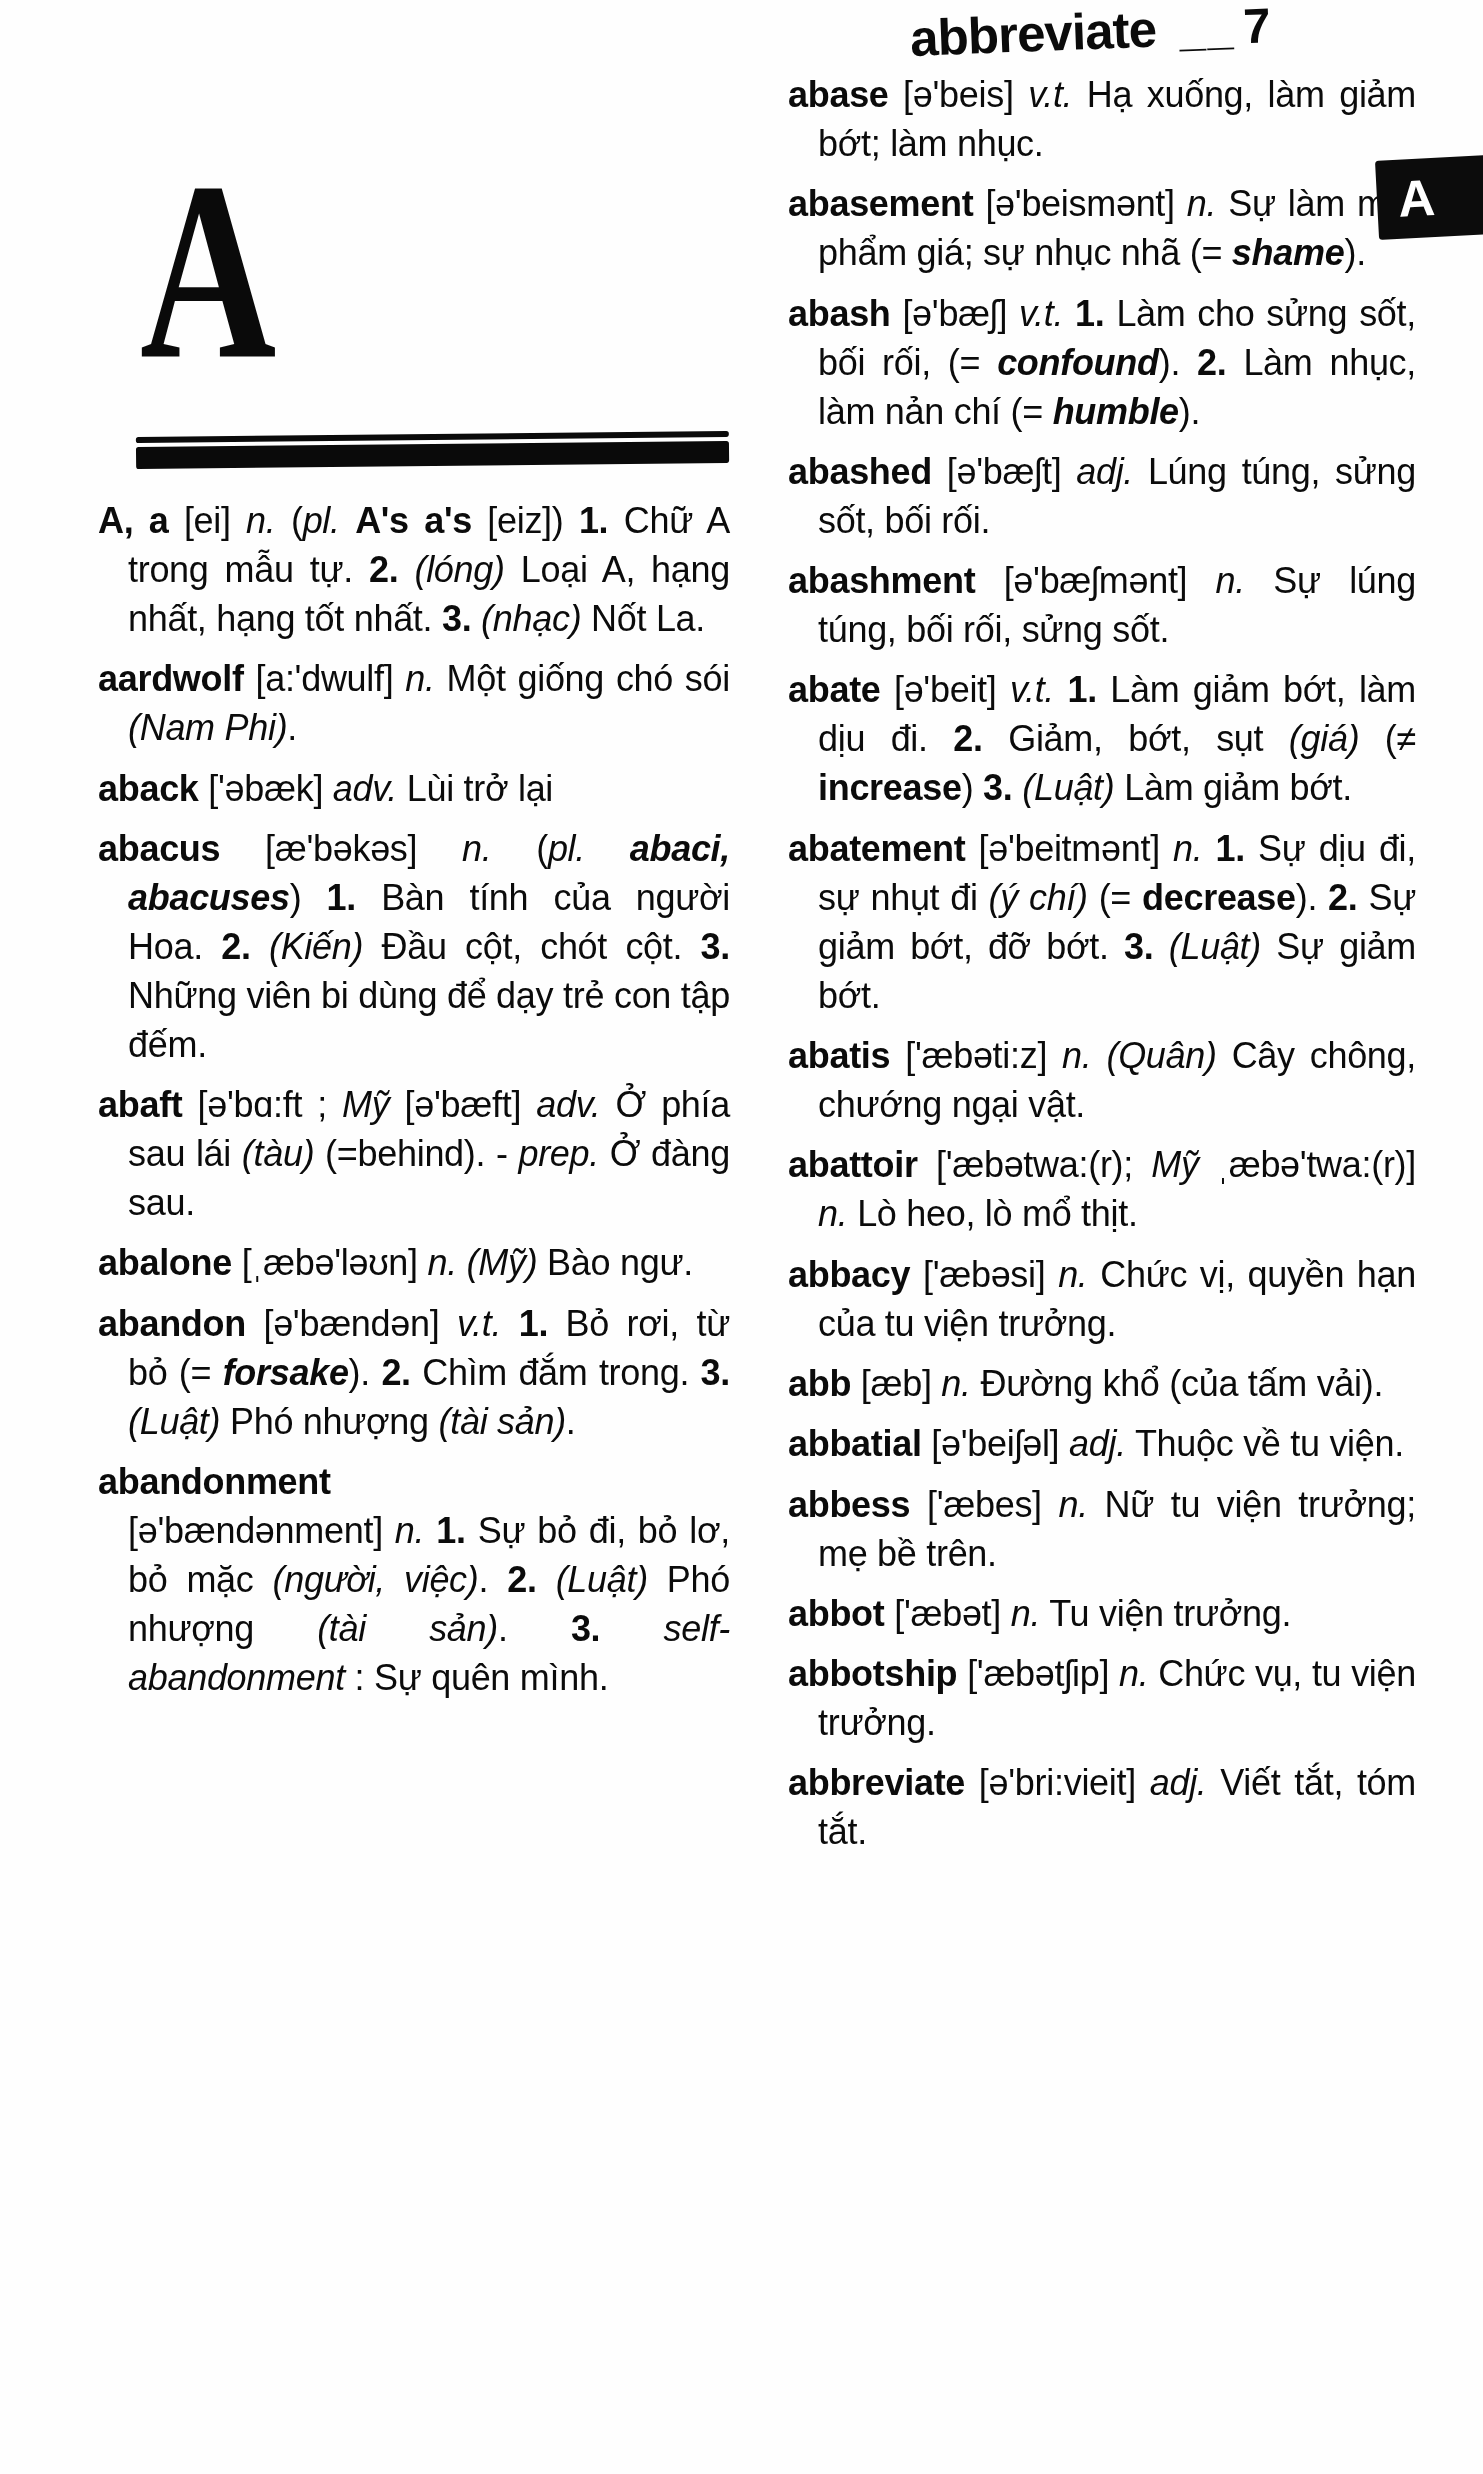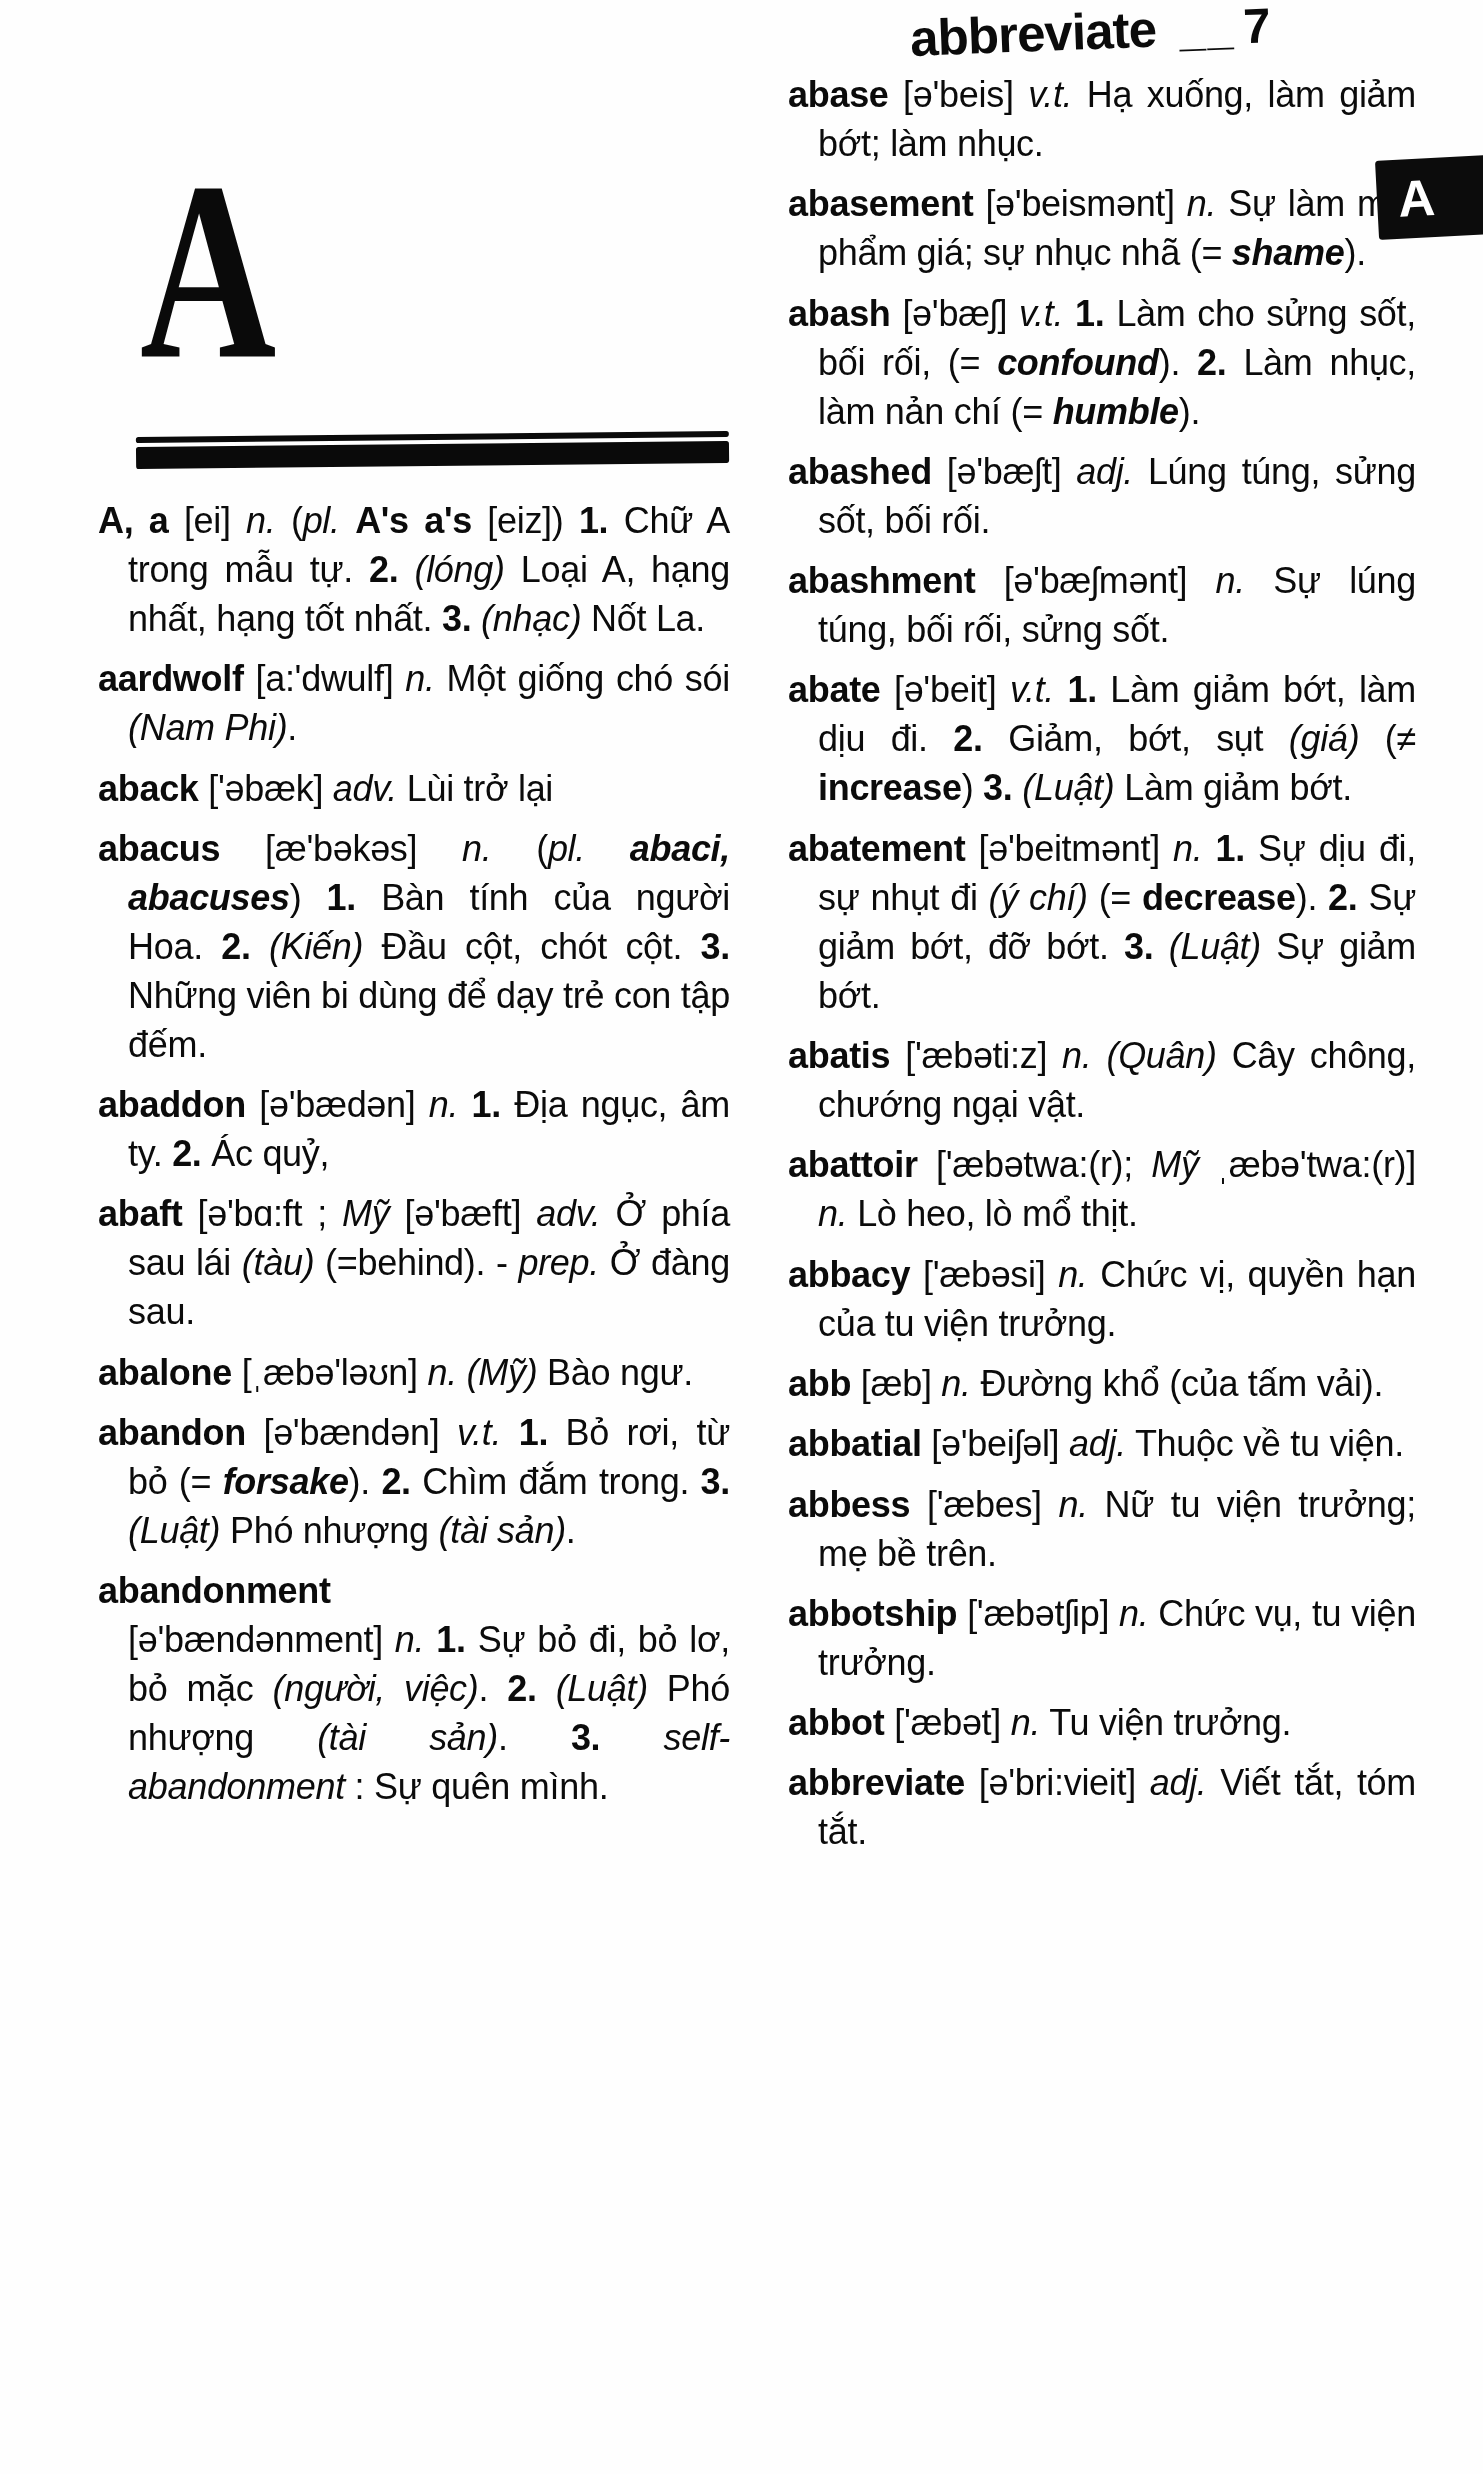--- a/index.html
+++ b/index.html
@@ -66,42 +66,41 @@
 
   <div class="big-letter">A</div>
 
   <div class="section-rule"></div>
 
   <div class="entries" id="col-left">
       <p class="entry"><span class="run-b">A, a</span><span class="run-r"> [ei] </span><span class="run-i">n.</span><span class="run-r"> (</span><span class="run-i">pl.</span><span class="run-r"> </span><span class="run-b">A's a's</span><span class="run-r"> [eiz]) </span><span class="run-b">1.</span><span class="run-r"> Chữ A trong mẫu tự. </span><span class="run-b">2.</span><span class="run-r"> </span><span class="run-i">(lóng)</span><span class="run-r"> Loại A, hạng nhất, hạng tốt nhất. </span><span class="run-b">3.</span><span class="run-r"> </span><span class="run-i">(nhạc)</span><span class="run-r"> Nốt La.</span></p>
       <p class="entry"><span class="run-b">aardwolf</span><span class="run-r"> [a:'dwulf] </span><span class="run-i">n.</span><span class="run-r"> Một giống chó sói </span><span class="run-i">(Nam Phi)</span><span class="run-r">.</span></p>
       <p class="entry"><span class="run-b">aback</span><span class="run-r"> ['əbæk] </span><span class="run-i">adv.</span><span class="run-r"> Lùi trở lại</span></p>
       <p class="entry"><span class="run-b">abacus</span><span class="run-r"> [æ'bəkəs] </span><span class="run-i">n.</span><span class="run-r"> (</span><span class="run-i">pl.</span><span class="run-r"> </span><span class="run-bi">abaci, abacuses</span><span class="run-r">) </span><span class="run-b">1.</span><span class="run-r"> Bàn tính của người Hoa. </span><span class="run-b">2.</span><span class="run-r"> </span><span class="run-i">(Kiến)</span><span class="run-r"> Đầu cột, chót cột. </span><span class="run-b">3.</span><span class="run-r"> Những viên bi dùng để dạy trẻ con tập đếm.</span></p>
-      <p class="entry"><span class="run-b">abaddon</span><span class="run-r"> [ə'bædən] </span><span class="run-i">n.</span><span class="run-r"> </span><span class="run-b">1.</span><span class="run-r"> Địa ngục, âm ty. </span><span class="run-b">2.</span><span class="run-r"> Ác quỷ,</span></p>
       <p class="entry"><span class="run-b">abaft</span><span class="run-r"> [ə'bɑ:ft ; </span><span class="run-i">Mỹ</span><span class="run-r"> [ə'bæft] </span><span class="run-i">adv.</span><span class="run-r"> Ở phía sau lái </span><span class="run-i">(tàu)</span><span class="run-r"> (=behind). - </span><span class="run-i">prep.</span><span class="run-r"> Ở đàng sau.</span></p>
       <p class="entry"><span class="run-b">abalone</span><span class="run-r"> [ˌæbə'ləʊn] </span><span class="run-i">n.</span><span class="run-r"> </span><span class="run-i">(Mỹ)</span><span class="run-r"> Bào ngư.</span></p>
       <p class="entry"><span class="run-b">abandon</span><span class="run-r"> [ə'bændən] </span><span class="run-i">v.t.</span><span class="run-r"> </span><span class="run-b">1.</span><span class="run-r"> Bỏ rơi, từ bỏ (= </span><span class="run-bi">forsake</span><span class="run-r">). </span><span class="run-b">2.</span><span class="run-r"> Chìm đắm trong. </span><span class="run-b">3.</span><span class="run-r"> </span><span class="run-i">(Luật)</span><span class="run-r"> Phó nhượng </span><span class="run-i">(tài sản)</span><span class="run-r">.</span></p>
       <p class="entry"><span class="run-b">abandonment</span><br><span class="run-r">[ə'bændənment] </span><span class="run-i">n.</span><span class="run-r"> </span><span class="run-b">1.</span><span class="run-r"> Sự bỏ đi, bỏ lơ, bỏ mặc </span><span class="run-i">(người, việc)</span><span class="run-r">. </span><span class="run-b">2.</span><span class="run-r"> </span><span class="run-i">(Luật)</span><span class="run-r"> Phó nhượng </span><span class="run-i">(tài sản)</span><span class="run-r">. </span><span class="run-b">3.</span><span class="run-r"> </span><span class="run-i">self-abandonment</span><span class="run-r"> : Sự quên mình.</span></p>
     </div>
   <div class="entries" id="col-right">
       <p class="entry"><span class="run-b">abase</span><span class="run-r"> [ə'beis] </span><span class="run-i">v.t.</span><span class="run-r"> Hạ xuống, làm giảm bớt; làm nhục.</span></p>
       <p class="entry"><span class="run-b">abasement</span><span class="run-r"> [ə'beismənt] </span><span class="run-i">n.</span><span class="run-r"> Sự làm mất phẩm giá; sự nhục nhã (= </span><span class="run-bi">shame</span><span class="run-r">).</span></p>
       <p class="entry"><span class="run-b">abash</span><span class="run-r"> [ə'bæʃ] </span><span class="run-i">v.t.</span><span class="run-r"> </span><span class="run-b">1.</span><span class="run-r"> Làm cho sửng sốt, bối rối, (= </span><span class="run-bi">confound</span><span class="run-r">). </span><span class="run-b">2.</span><span class="run-r"> Làm nhục, làm nản chí (= </span><span class="run-bi">humble</span><span class="run-r">).</span></p>
       <p class="entry"><span class="run-b">abashed</span><span class="run-r"> [ə'bæʃt] </span><span class="run-i">adj.</span><span class="run-r"> Lúng túng, sửng sốt, bối rối.</span></p>
       <p class="entry"><span class="run-b">abashment</span><span class="run-r"> [ə'bæʃmənt] </span><span class="run-i">n.</span><span class="run-r"> Sự lúng túng, bối rối, sửng sốt.</span></p>
       <p class="entry"><span class="run-b">abate</span><span class="run-r"> [ə'beit] </span><span class="run-i">v.t.</span><span class="run-r"> </span><span class="run-b">1.</span><span class="run-r"> Làm giảm bớt, làm dịu đi. </span><span class="run-b">2.</span><span class="run-r"> Giảm, bớt, sụt </span><span class="run-i">(giá)</span><span class="run-r"> (≠ </span><span class="run-b">increase</span><span class="run-r">) </span><span class="run-b">3.</span><span class="run-r"> </span><span class="run-i">(Luật)</span><span class="run-r"> Làm giảm bớt.</span></p>
       <p class="entry"><span class="run-b">abatement</span><span class="run-r"> [ə'beitmənt] </span><span class="run-i">n.</span><span class="run-r"> </span><span class="run-b">1.</span><span class="run-r"> Sự dịu đi, sự nhụt đi </span><span class="run-i">(ý chí)</span><span class="run-r"> (= </span><span class="run-b">decrease</span><span class="run-r">). </span><span class="run-b">2.</span><span class="run-r"> Sự giảm bớt, đỡ bớt. </span><span class="run-b">3.</span><span class="run-r"> </span><span class="run-i">(Luật)</span><span class="run-r"> Sự giảm bớt.</span></p>
       <p class="entry"><span class="run-b">abatis</span><span class="run-r"> ['æbəti:z] </span><span class="run-i">n.</span><span class="run-r"> </span><span class="run-i">(Quân)</span><span class="run-r"> Cây chông, chướng ngại vật.</span></p>
       <p class="entry"><span class="run-b">abattoir</span><span class="run-r"> ['æbətwa:(r); </span><span class="run-i">Mỹ</span><span class="run-r"> ˌæbə'twa:(r)] </span><span class="run-i">n.</span><span class="run-r"> Lò heo, lò mổ thịt.</span></p>
       <p class="entry"><span class="run-b">abbacy</span><span class="run-r"> ['æbəsi] </span><span class="run-i">n.</span><span class="run-r"> Chức vị, quyền hạn của tu viện trưởng.</span></p>
       <p class="entry"><span class="run-b">abb</span><span class="run-r"> [æb] </span><span class="run-i">n.</span><span class="run-r"> Đường khổ (của tấm vải).</span></p>
       <p class="entry"><span class="run-b">abbatial</span><span class="run-r"> [ə'beiʃəl] </span><span class="run-i">adj.</span><span class="run-r"> Thuộc về tu viện.</span></p>
       <p class="entry"><span class="run-b">abbess</span><span class="run-r"> ['æbes] </span><span class="run-i">n.</span><span class="run-r"> Nữ tu viện trưởng; mẹ bề trên.</span></p>
+      <p class="entry"><span class="run-b">abbot</span><span class="run-r"> ['æbət] </span><span class="run-i">n.</span><span class="run-r"> Tu viện trưởng.</span></p>
       <p class="entry"><span class="run-b">abbotship</span><span class="run-r"> ['æbətʃip] </span><span class="run-i">n.</span><span class="run-r"> Chức vụ, tu viện trưởng.</span></p>
-      <p class="entry"><span class="run-b">abbot</span><span class="run-r"> ['æbət] </span><span class="run-i">n.</span><span class="run-r"> Tu viện trưởng.</span></p>
       <p class="entry"><span class="run-b">abbreviate</span><span class="run-r"> [ə'bri:vieit] </span><span class="run-i">adj.</span><span class="run-r"> Viết tắt, tóm tắt.</span></p>
     </div>
 
   <div class="thumb-tab">
     <span>A</span>
   </div>
 
 </div>
 
 

